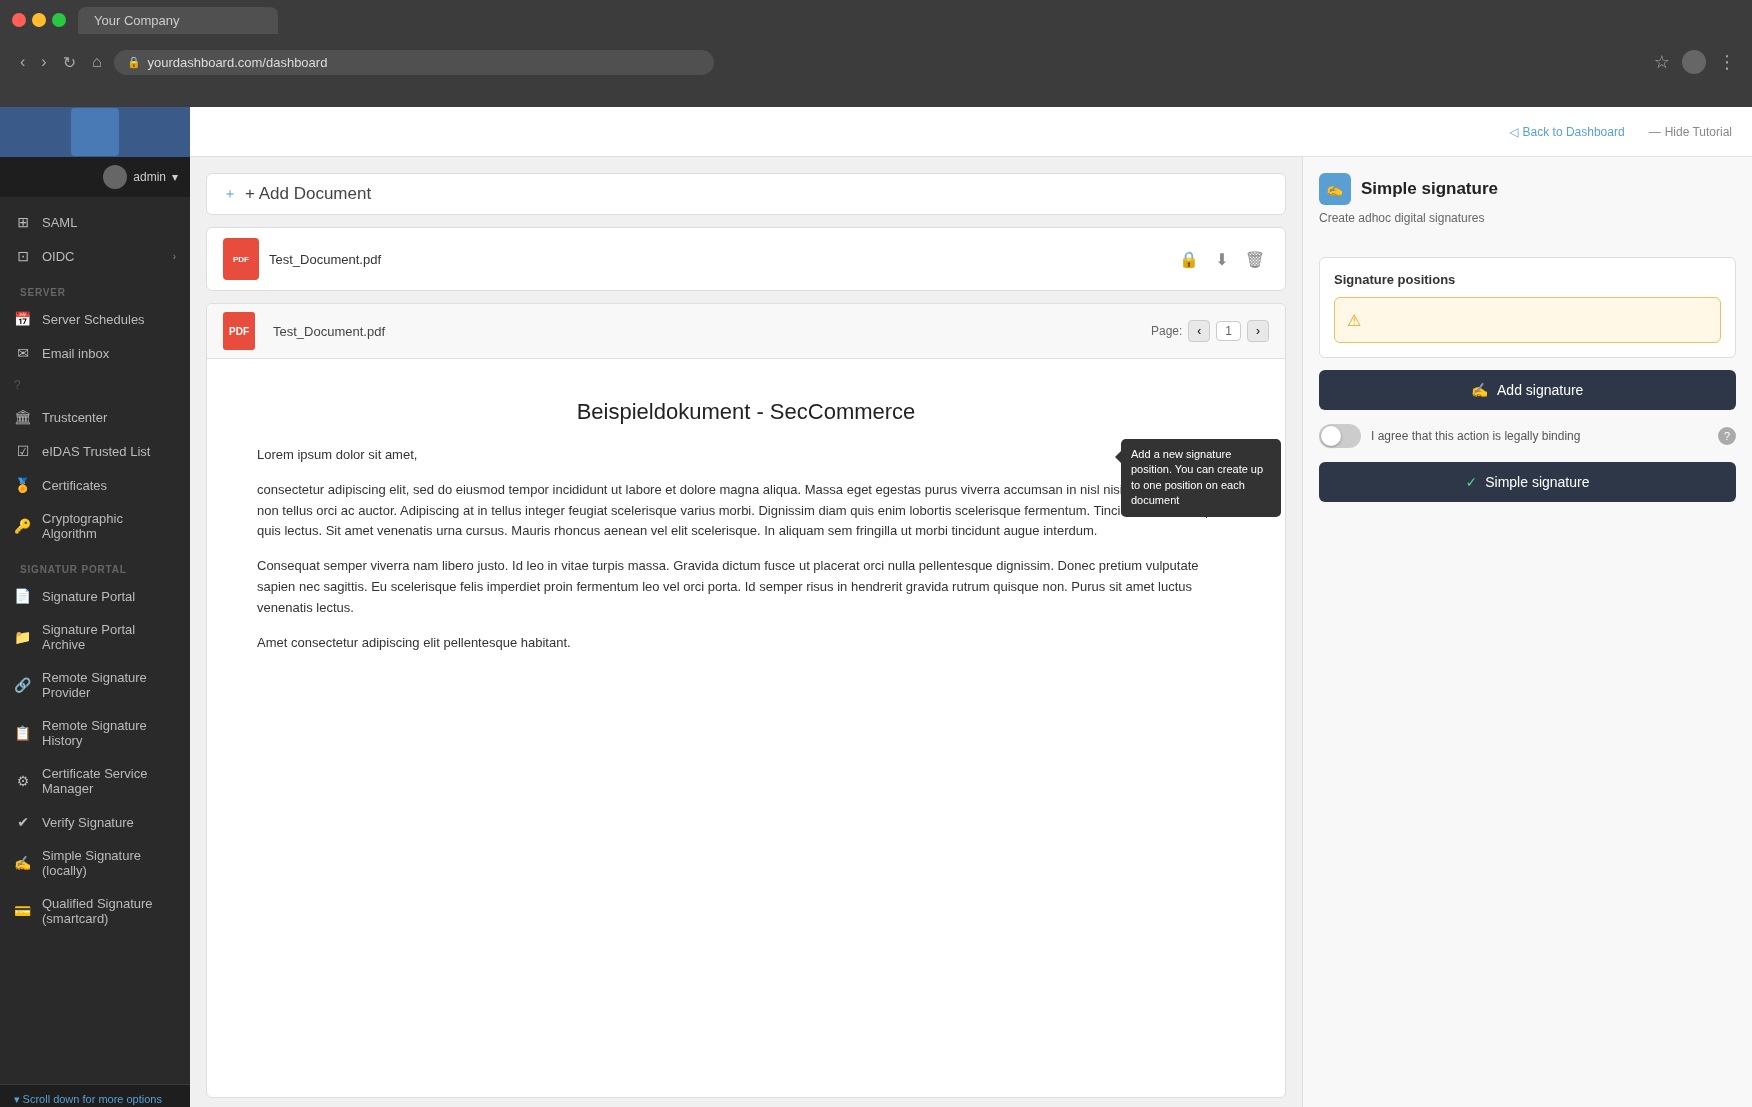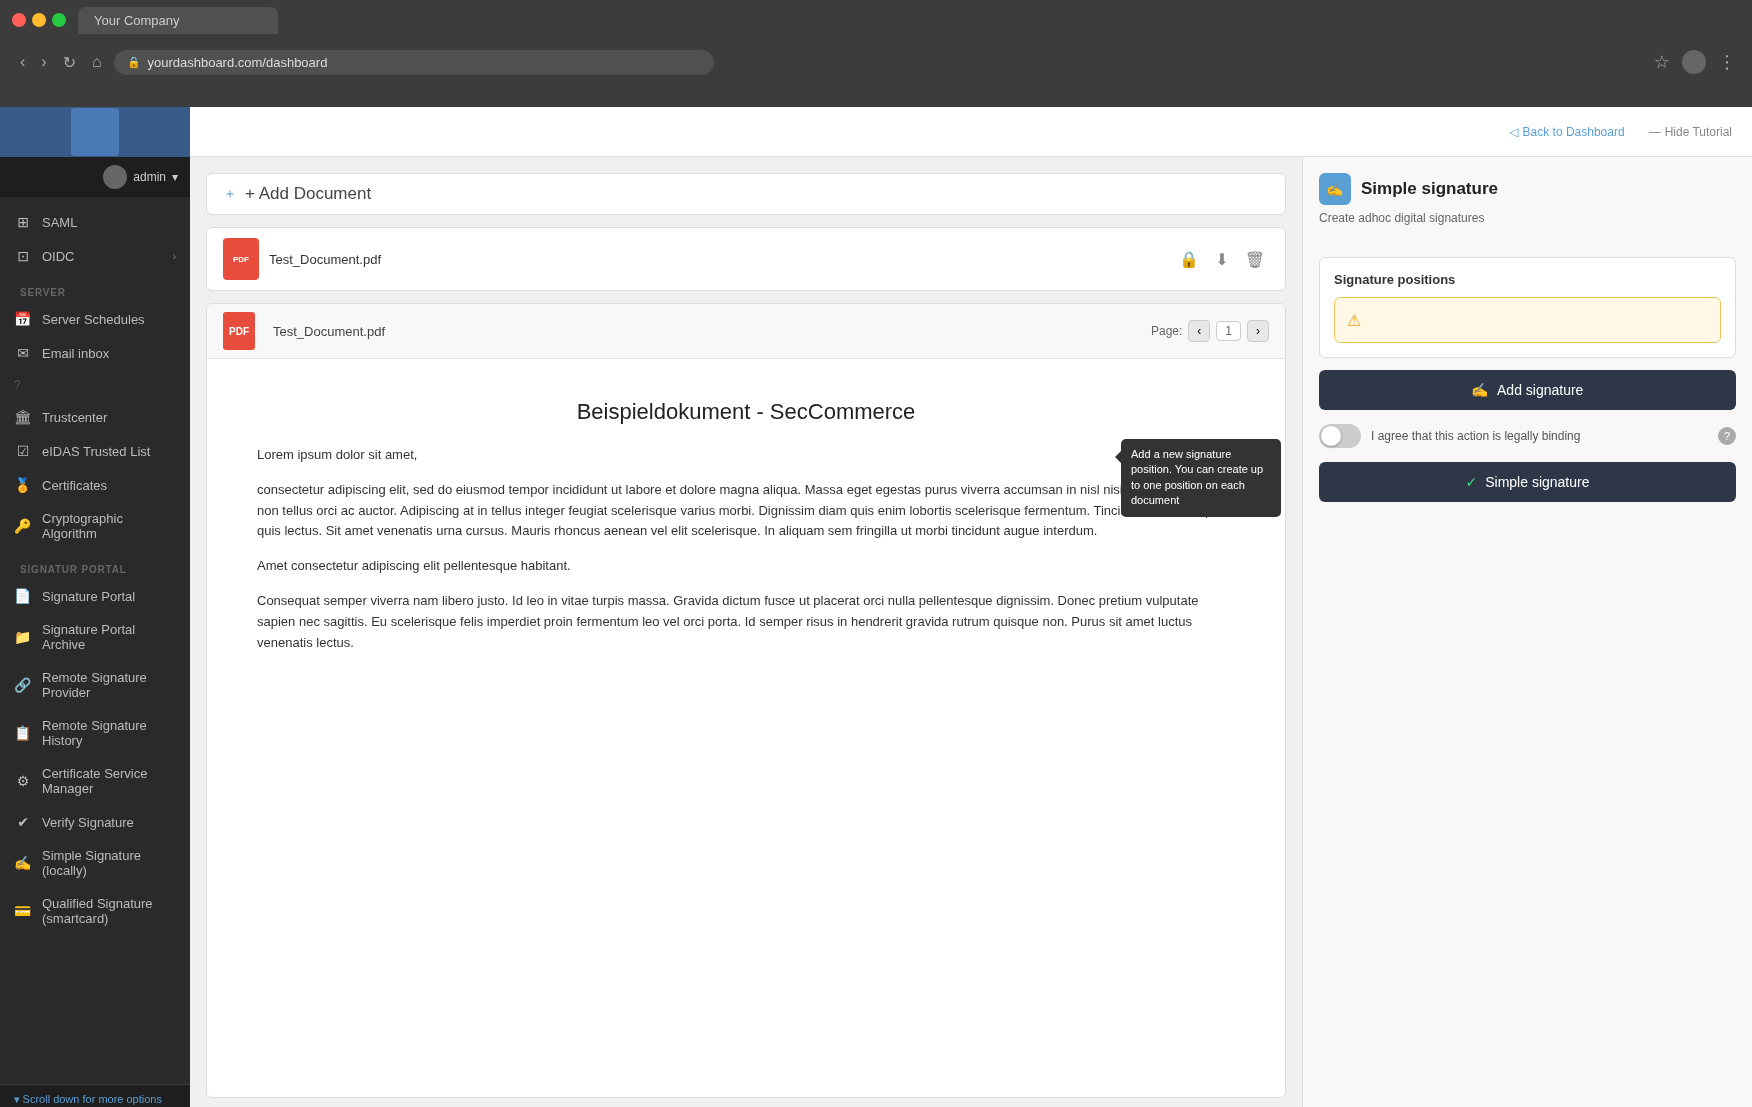--- a/index.html
+++ b/index.html
@@ -295,22 +295,22 @@
               <button class="page-nav-btn">‹</button>
               <span class="page-num">1</span>
               <button class="page-nav-btn">›</button>
             </div>
           </div>
           <div class="pdf-content">
             <div class="pdf-doc-title">Beispieldokument - SecCommerce</div>
             <div class="pdf-doc-body">
               <p>Lorem ipsum dolor sit amet,</p>
               <p>consectetur adipiscing elit, sed do eiusmod tempor incididunt ut labore et dolore magna aliqua. Massa eget egestas purus viverra accumsan in nisl nisi. Rutrum quisque non tellus orci ac auctor. Adipiscing at in tellus integer feugiat scelerisque varius morbi. Dignissim diam quis enim lobortis scelerisque fermentum. Tincidunt vitae semper quis lectus. Sit amet venenatis urna cursus. Mauris rhoncus aenean vel elit scelerisque. In aliquam sem fringilla ut morbi tincidunt augue interdum.</p>
+              <p>Consequat semper viverra nam libero justo. Id leo in vitae turpis massa. Gravida dictum fusce ut placerat orci nulla pellentesque dignissim. Donec pretium vulputate sapien nec sagittis. Eu scelerisque felis imperdiet proin fermentum leo vel orci porta. Id semper risus in hendrerit gravida rutrum quisque non. Purus sit amet luctus venenatis lectus.</p>
               <p>Amet consectetur adipiscing elit pellentesque habitant.</p>
-              <p>Consequat semper viverra nam libero justo. Id leo in vitae turpis massa. Gravida dictum fusce ut placerat orci nulla pellentesque dignissim. Donec pretium vulputate sapien nec sagittis. Eu scelerisque felis imperdiet proin fermentum leo vel orci porta. Id semper risus in hendrerit gravida rutrum quisque non. Purus sit amet luctus venenatis lectus.</p>
             </div>
 
             <div class="sig-tooltip">
               <span>Add a new signature position. You can create up to one position on each document</span>
             </div>
           </div>
         </div>
       </div>
 
       <div class="right-panel">

